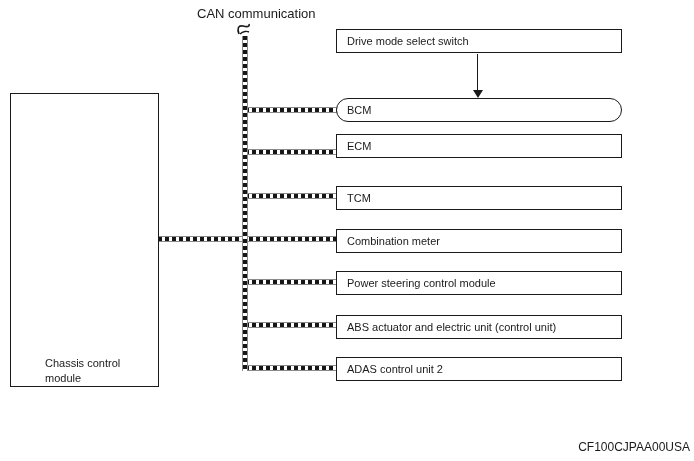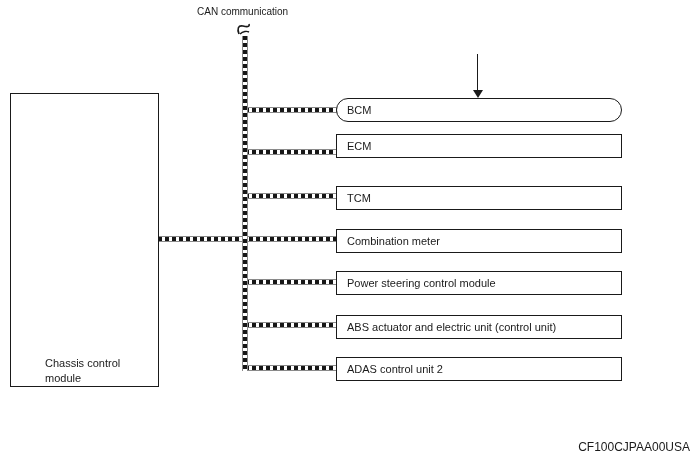--- a/index.html
+++ b/index.html
@@ -70,21 +70,21 @@
   .b1 { top: 107px; }
   .b2 { top: 149px; }
   .b3 { top: 193px; }
   .b5 { top: 279px; }
   .b6 { top: 322px; }
   .b7 { top: 365px; }
 
   .bus-label {
     position: absolute;
     left: 197px; top: 6px;
-    font-size: 10px;
+    font-size: 13px;
     white-space: nowrap;
   }
   .squiggle {
     position: absolute;
     left: 236px; top: 23px;
     z-index: 2;
   }
   .arrow-line {
     position: absolute;
     left: 477px; top: 54px;
@@ -128,20 +128,23 @@
   <div class="hline branch b6"></div>
   <div class="hline branch b7"></div>
 
   <div class="arrow-line"></div>
   <div class="arrow-head"></div>
 
   <div class="box chassis-box">
     <span class="label-wrap">Chassis control module</span>
   </div>
 
+  <div class="box node-box n0">
+    <span>Drive mode select switch</span>
+  </div>
   <div class="box node-box n1">
     <span>BCM</span>
   </div>
   <div class="box node-box n2">
     <span>ECM</span>
   </div>
   <div class="box node-box n3">
     <span>TCM</span>
   </div>
   <div class="box node-box n4">

